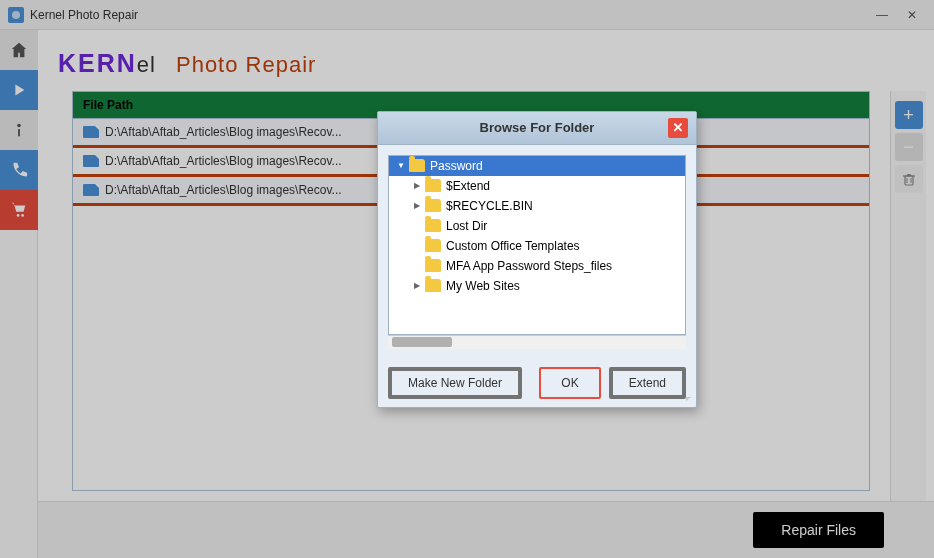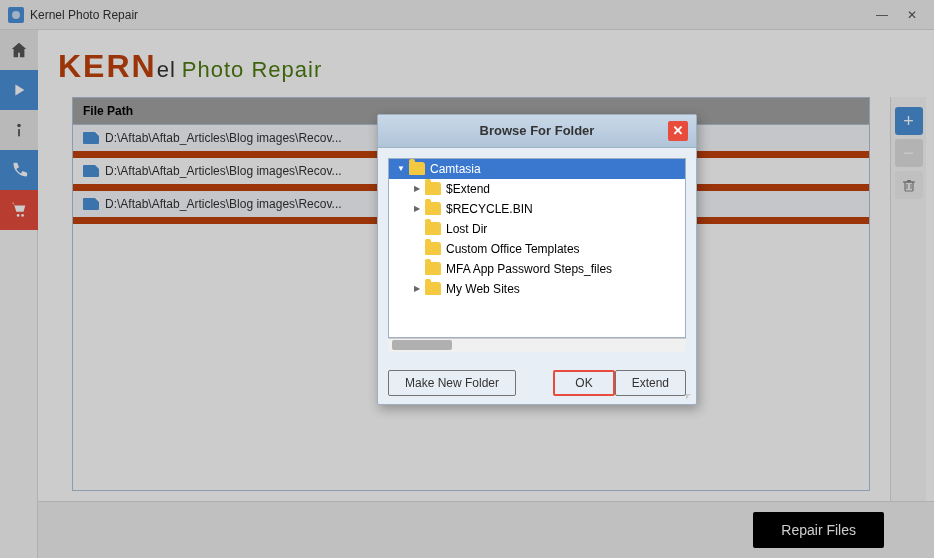--- a/index.html
+++ b/index.html
@@ -99,43 +99,43 @@
     .logo-area {
       padding: 18px 20px 12px;
       background: #fff;
     }
     .logo-text {
       font-size: 26px;
       font-weight: 300;
       color: #333;
       letter-spacing: 1px;
     }
-    .logo-text .kern { font-size: 32px; font-weight: 700; text-transform: uppercase; letter-spacing: 2px; color: #c2410c; }
+    .logo-text .kern { font-size: 25px; font-weight: 700; text-transform: uppercase; letter-spacing: 2px; color: #6d28d9; }
     .logo-text .el { font-size: 22px; font-weight: 300; text-transform: lowercase; color: #333; }
-    .logo-text .photo-repair { color: #4d7c0f; font-size: 22px; font-weight: 400; margin-left: 6px; }
+    .logo-text .photo-repair { color: #c2410c; font-size: 22px; font-weight: 400; margin-left: 20px; }
 
     
     .file-table {
       margin: 0 20px 10px;
       border: 1px solid #b0c4d8;
       flex: 1;
       overflow: hidden;
     }
     .table-header {
-      background: #a3a3a3;
+      background: #15803d;
       padding: 6px 10px;
       font-weight: 600;
       font-size: 12px;
       border-bottom: 1px solid #b0c4d8;
     }
     .table-row {
       display: flex;
       align-items: center;
       padding: 6px 10px;
-      border-bottom: 7px solid #c2410c;
+      border-bottom: 3px solid #c2410c;
       font-size: 12px;
       color: #333;
       gap: 6px;
     }
     .table-row:nth-child(even) { background: #f5f8fc; }
     .file-icon {
       width: 16px;
       height: 12px;
       background: #4a90d9;
       border-radius: 1px;
@@ -342,21 +342,21 @@
 
     .dialog-footer {
       display: flex;
       justify-content: space-between;
       align-items: center;
       padding: 8px 10px;
     }
     .dialog-btn {
       padding: 5px 16px;
       font-size: 12px;
-      border: 1px solid #737373;
+      border: 4px solid #737373;
       background: #e8eef5;
       cursor: pointer;
       border-radius: 2px;
       color: #333;
     }
     .dialog-btn.ok-btn {
       border: 2px solid #e74c3c;
       background: #e8eef5;
       padding: 4px 20px;
       font-weight: 500;
@@ -466,21 +466,21 @@
       <div style="width:20px;"></div>
       <span class="dialog-title">Browse For Folder</span>
       <button class="dialog-close">✕</button>
     </div>
     <div class="dialog-body">
       <div class="folder-tree">
 
         <div class="tree-item selected">
           <span class="expander">▼</span>
           <div class="folder-icon"></div>
-          <span>Camtasia</span>
+          <span>Password</span>
         </div>
         <div class="tree-item child1">
           <span class="expander">▶</span>
           <div class="folder-icon"></div>
           <span>$Extend</span>
         </div>
         <div class="tree-item child2">
           <span class="expander">▶</span>
           <div class="folder-icon"></div>
           <span>$RECYCLE.BIN</span>
@@ -506,20 +506,20 @@
           <span>My Web Sites</span>
         </div>
       </div>
 
       <div class="h-scroll">
         <div class="h-scroll-thumb"></div>
       </div>
     </div>
     <div class="dialog-footer">
       <button class="dialog-btn">Make New Folder</button>
-      <div style="display:flex; gap:0;">
+      <div style="display:flex; gap:8px;">
         <button class="dialog-btn ok-btn">OK</button>
         <button class="dialog-btn">Extend</button>
       </div>
     </div>
     <div class="scrollbar-resize"></div>
   </div>
 </div>
 
 </body></html>

